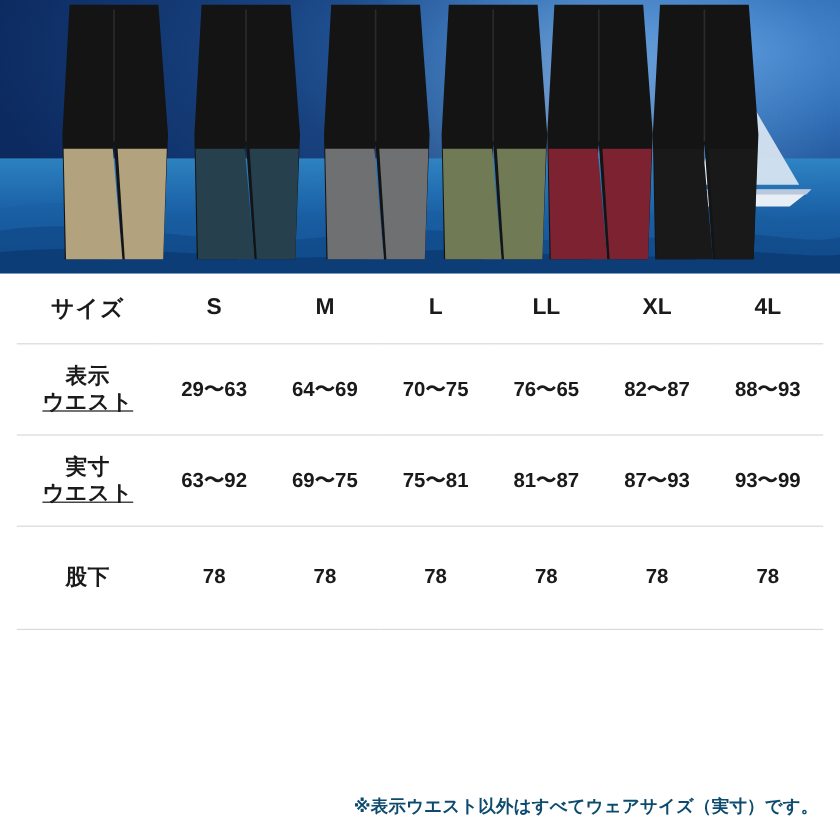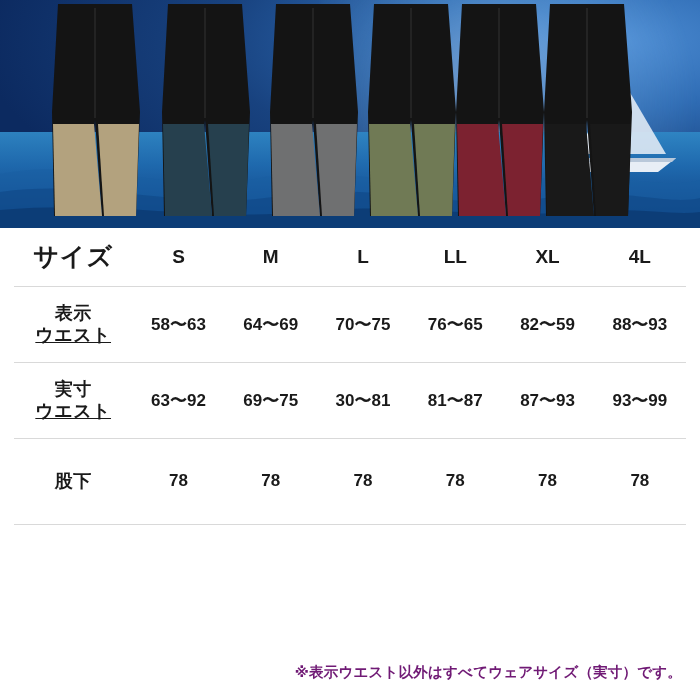--- a/index.html
+++ b/index.html
@@ -85,41 +85,41 @@
     padding: 0;
   }
   .col-label { width: 118px; }
   .col-size  { width: 92px; }
 
   thead th {
     font-size: 19px;
     height: 58px;
     border-bottom: 1px solid #bdbdbd;
   }
-  thead th.hdr-label { font-size: 25px; letter-spacing: 1px; font-family: Liberation Serif, serif; }
+  thead th.hdr-label { font-size: 19px; letter-spacing: 1px; font-family: Liberation Serif, serif; }
 
   tbody td { font-size: 17px; }
   tbody tr.r-waist td { height: 76px; }
   tbody tr.r-inseam td,
   tbody tr.r-hip td { height: 86px; }
 
   td.lab {
     font-size: 18px;
     letter-spacing: .5px;
     line-height: 1.25;
   }
   td.lab .l2 { display: block; text-decoration: underline; }
 
   .note {
     position: absolute;
     right: 18px;
     bottom: 18px;
     font-size: 14.5px;
     font-weight: bold;
-    color: #701a75;
+    color: #0c4a6e;
     letter-spacing: .2px;
   }
 </style>
 </head>
 <body>
 
 <div id="page">
 
   <div class="hero">
     <div class="hero-sky"></div>
@@ -201,35 +201,35 @@
           <th>XL</th>
           <th>4L</th>
         </tr>
       </thead>
       <tbody>
         <tr class="r-waist">
           <td class="lab">
             <span>表示</span>
             <span class="l2">ウエスト</span>
           </td>
-          <td>58〜63</td>
+          <td>29〜63</td>
           <td>64〜69</td>
           <td>70〜75</td>
           <td>76〜65</td>
-          <td>82〜59</td>
+          <td>82〜87</td>
           <td>88〜93</td>
         </tr>
         <tr class="r-waist">
           <td class="lab">
             <span>実寸</span>
             <span class="l2">ウエスト</span>
           </td>
           <td>63〜92</td>
           <td>69〜75</td>
-          <td>30〜81</td>
+          <td>75〜81</td>
           <td>81〜87</td>
           <td>87〜93</td>
           <td>93〜99</td>
         </tr>
         <tr class="r-inseam">
           <td class="lab">股下</td>
           <td>78</td>
           <td>78</td>
           <td>78</td>
           <td>78</td>

